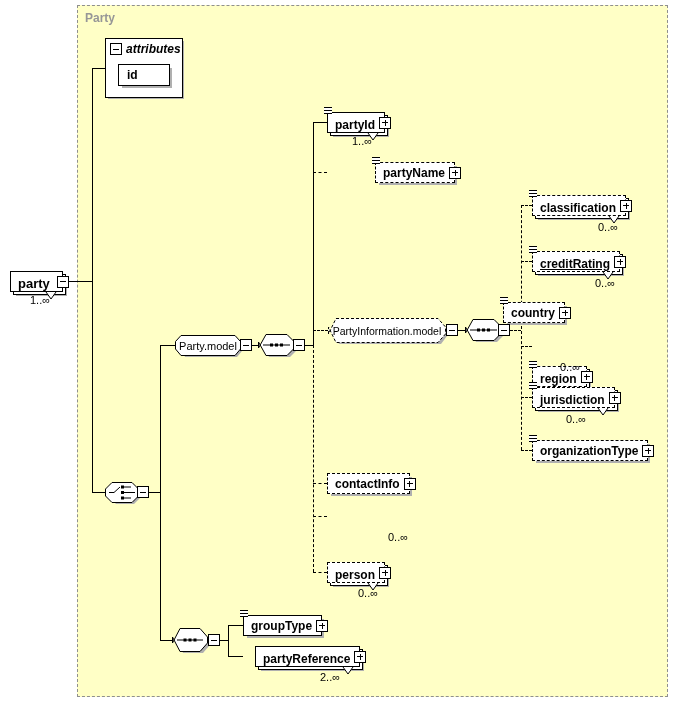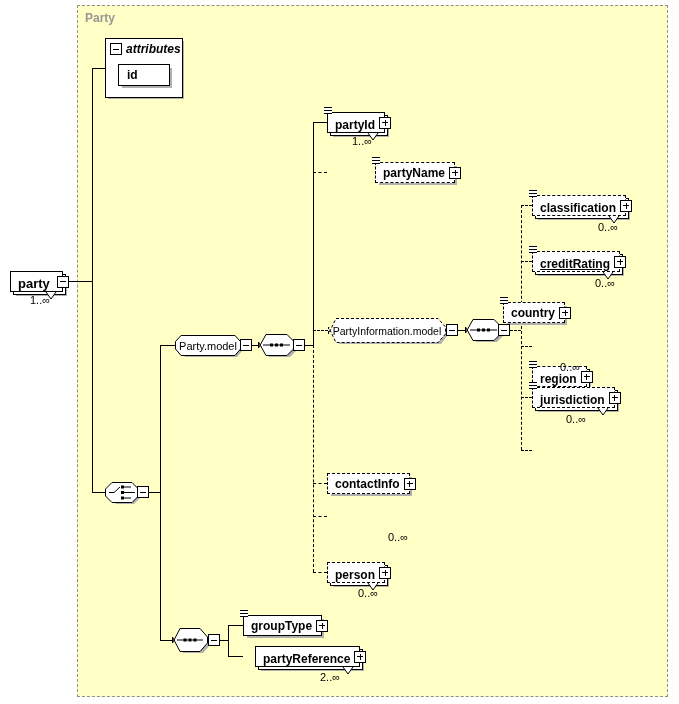--- a/index.html
+++ b/index.html
@@ -218,20 +218,25 @@
   <div class="box dashedb stacked" style="left:532px;top:387px;">
     <span class="lines"></span>
     <span>jurisdiction</span>
     <span class="pm plus attach"></span>
     <svg class="notch" viewBox="0 0 12 8">
         <path d="M1,0 L6,7 L11,0" fill="#fff" stroke="#000" stroke-width="1"></path>
       </svg>
   </div>
   <div class="occ" style="left:566px;top:413px;">0..∞</div>
 
+  <div class="box dashedb single" style="left:532px;top:440px;">
+    <span class="lines"></span>
+    <span>organizationType</span>
+    <span class="pm plus attach"></span>
+  </div>
 
   <div class="box dashedb single" style="left:327px;top:473px;">
     <span>contactInfo</span>
     <span class="pm plus attach"></span>
   </div>
 
   <div class="occ" style="left:388px;top:531px;">0..∞</div>
 
   <div class="box dashedb stacked" style="left:327px;top:562px;">
     <span>person</span>

